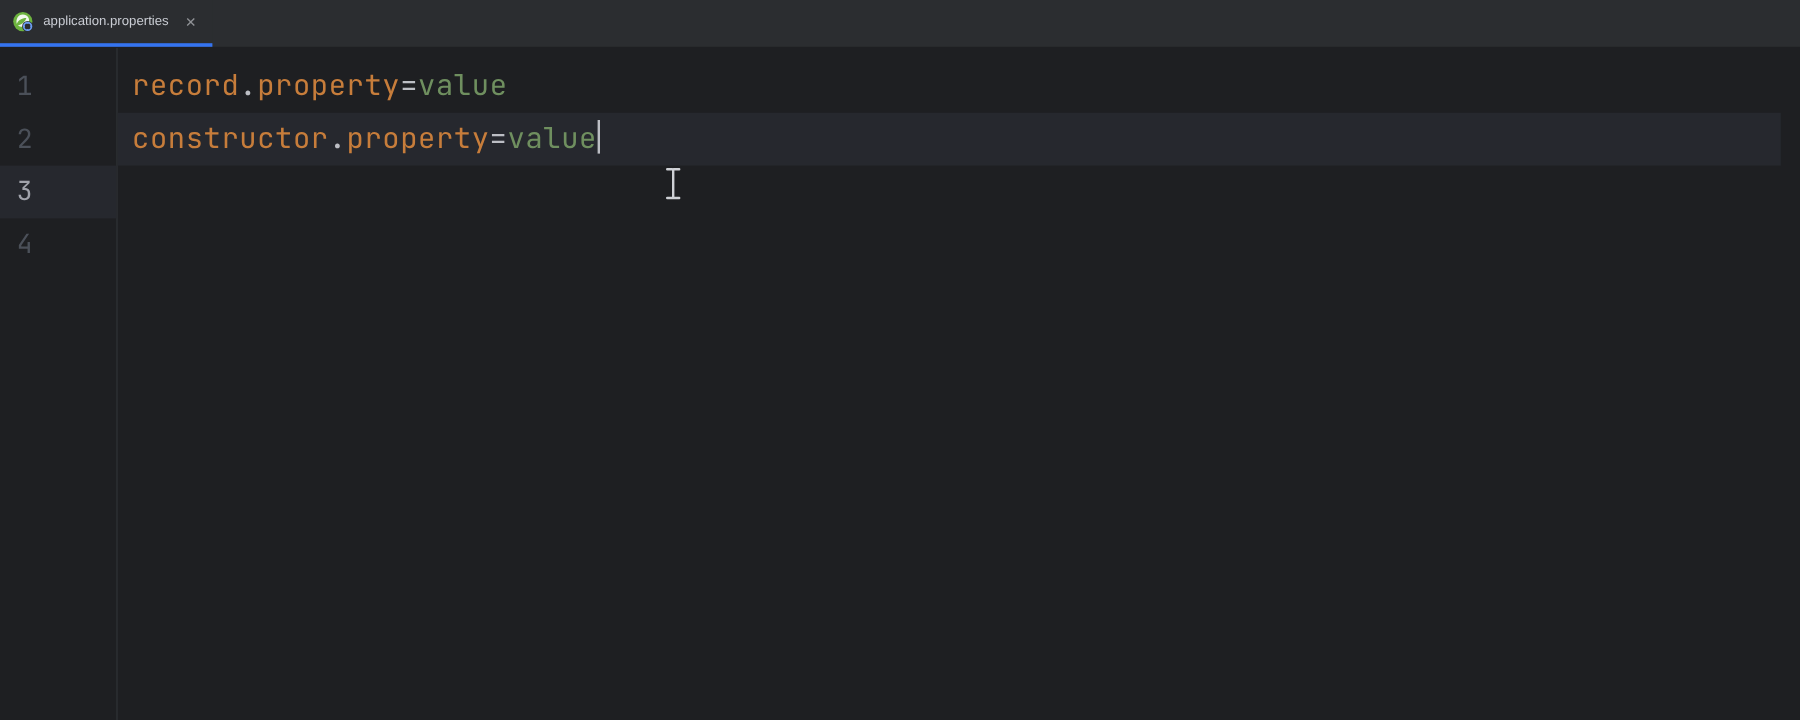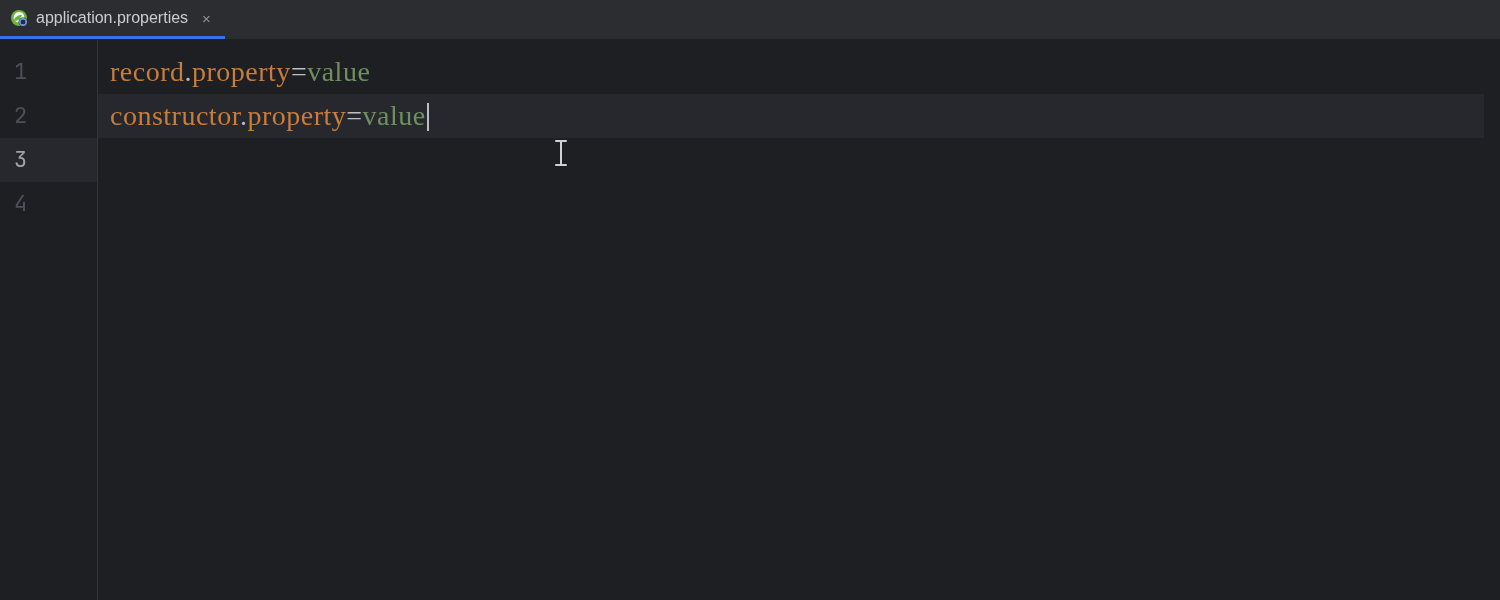--- a/index.html
+++ b/index.html
@@ -28,21 +28,21 @@
     cursor: pointer;
   }
   .tab-icon {
     width: 18px;
     height: 18px;
     display: flex;
     align-items: center;
     justify-content: center;
   }
   .tab-label {
-    font-size: 16px;
+    font-size: 11px;
     color: #c9ccd3;
     font-family: -apple-system, 'Segoe UI', sans-serif;
   }
   .tab-close {
     color: #8f9195;
     font-size: 15px;
     margin-left: 6px;
     cursor: pointer;
     font-family: sans-serif;
   }
@@ -66,25 +66,24 @@
   }
   .code-area {
     flex: 1;
     padding-top: 10px;
     padding-left: 12px;
     position: relative;
   }
   .code-line {
     height: 44px;
     line-height: 44px;
-    font-size: 28px;
+    font-size: 24px;
     white-space: pre;
     position: relative;
     letter-spacing: 0.5px;
-    font-family: Liberation Serif, serif;
   }
   .code-line.active {
     background: #26282e;
     margin-left: -12px;
     padding-left: 12px;
     margin-right: 16px;
   }
   .gutter .line-no.active {
     background: #26282e;
     color: #a1a3ab;

